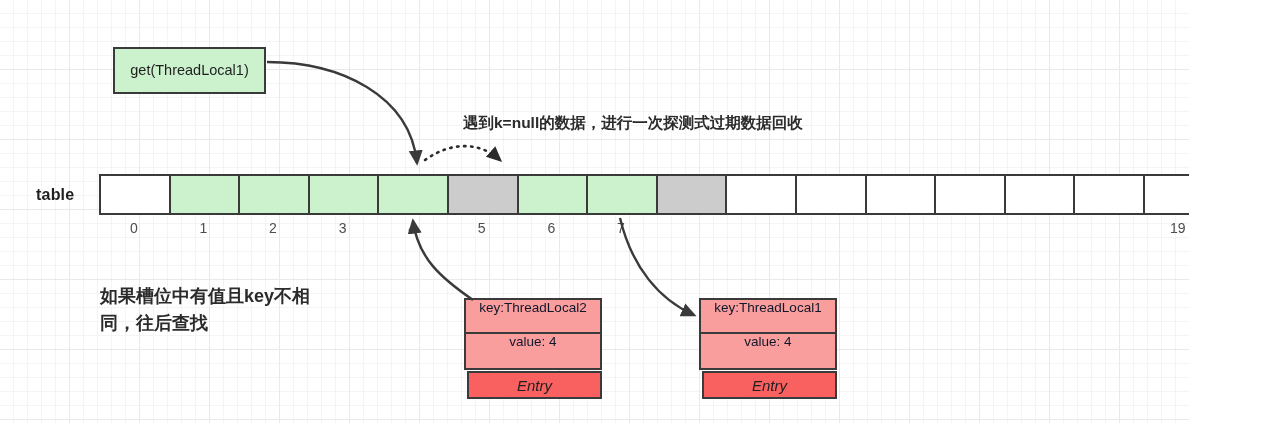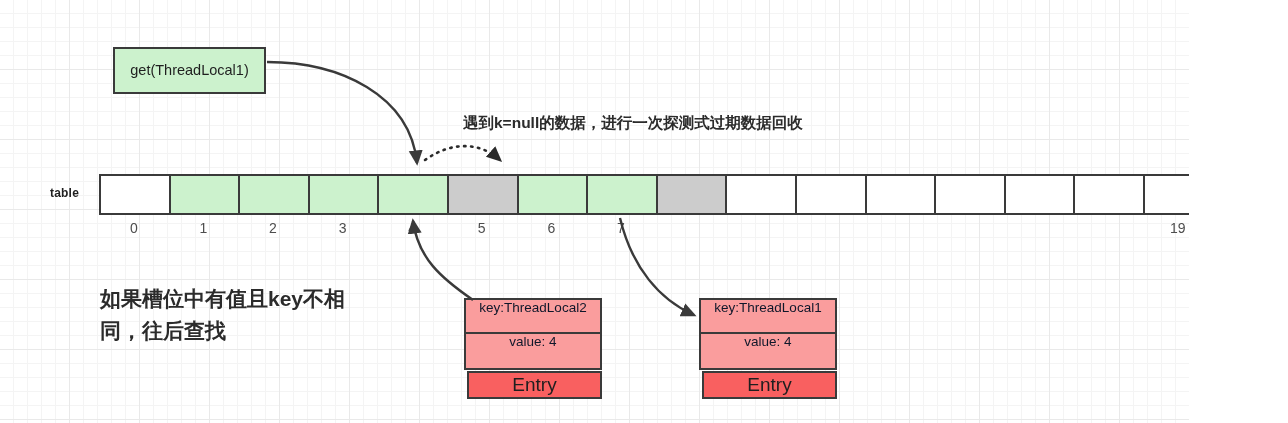--- a/index.html
+++ b/index.html
@@ -45,23 +45,23 @@
     left: 113px;
     top: 47px;
     width: 153px;
     height: 47px;
     font-size: 14.5px;
   }
 
   
   #table-label {
     position: absolute;
-    left: 50px;
+    left: 36px;
     top: 186px;
-    font-size: 12px;
+    font-size: 16px;
     font-weight: bold;
     color: #1f1f1f;
     letter-spacing: 0.2px;
   }
 
   
   #table-array {
     position: absolute;
     left: 99px;
     top: 174px;
@@ -107,21 +107,21 @@
   #annotation-top {
     left: 463px;
     top: 111px;
     width: 420px;
     font-size: 15.5px;
   }
   #annotation-left {
     left: 100px;
     top: 283px;
     width: 290px;
-    font-size: 21px;
+    font-size: 18px;
   }
 
   
   .entry-group { position: absolute; }
   .entry-kv {
     position: relative;
     box-sizing: border-box;
     border: 2px solid #3a3a3a;
     background: #fa9d9d;
     display: flex;
@@ -132,23 +132,24 @@
   }
   .entry-kv.second { border-top: none; }
   .entry-tag {
     position: absolute;
     box-sizing: border-box;
     border: 2px solid #3a3a3a;
     background: #f96060;
     display: flex;
     align-items: center;
     justify-content: center;
-    font-size: 19px;
+    font-size: 15px;
     color: #1f1f1f;
     height: 28px;
+    font-style: italic;
   }
 
   #entry-group-2 { left: 464px; top: 298px; width: 138px; }
   #entry-2-tag   { left: 467px; top: 371px; width: 135px; }
 
   #entry-group-1 { left: 699px; top: 298px; width: 138px; }
   #entry-1-tag   { left: 702px; top: 371px; width: 135px; }
 
   
   #connectors {

